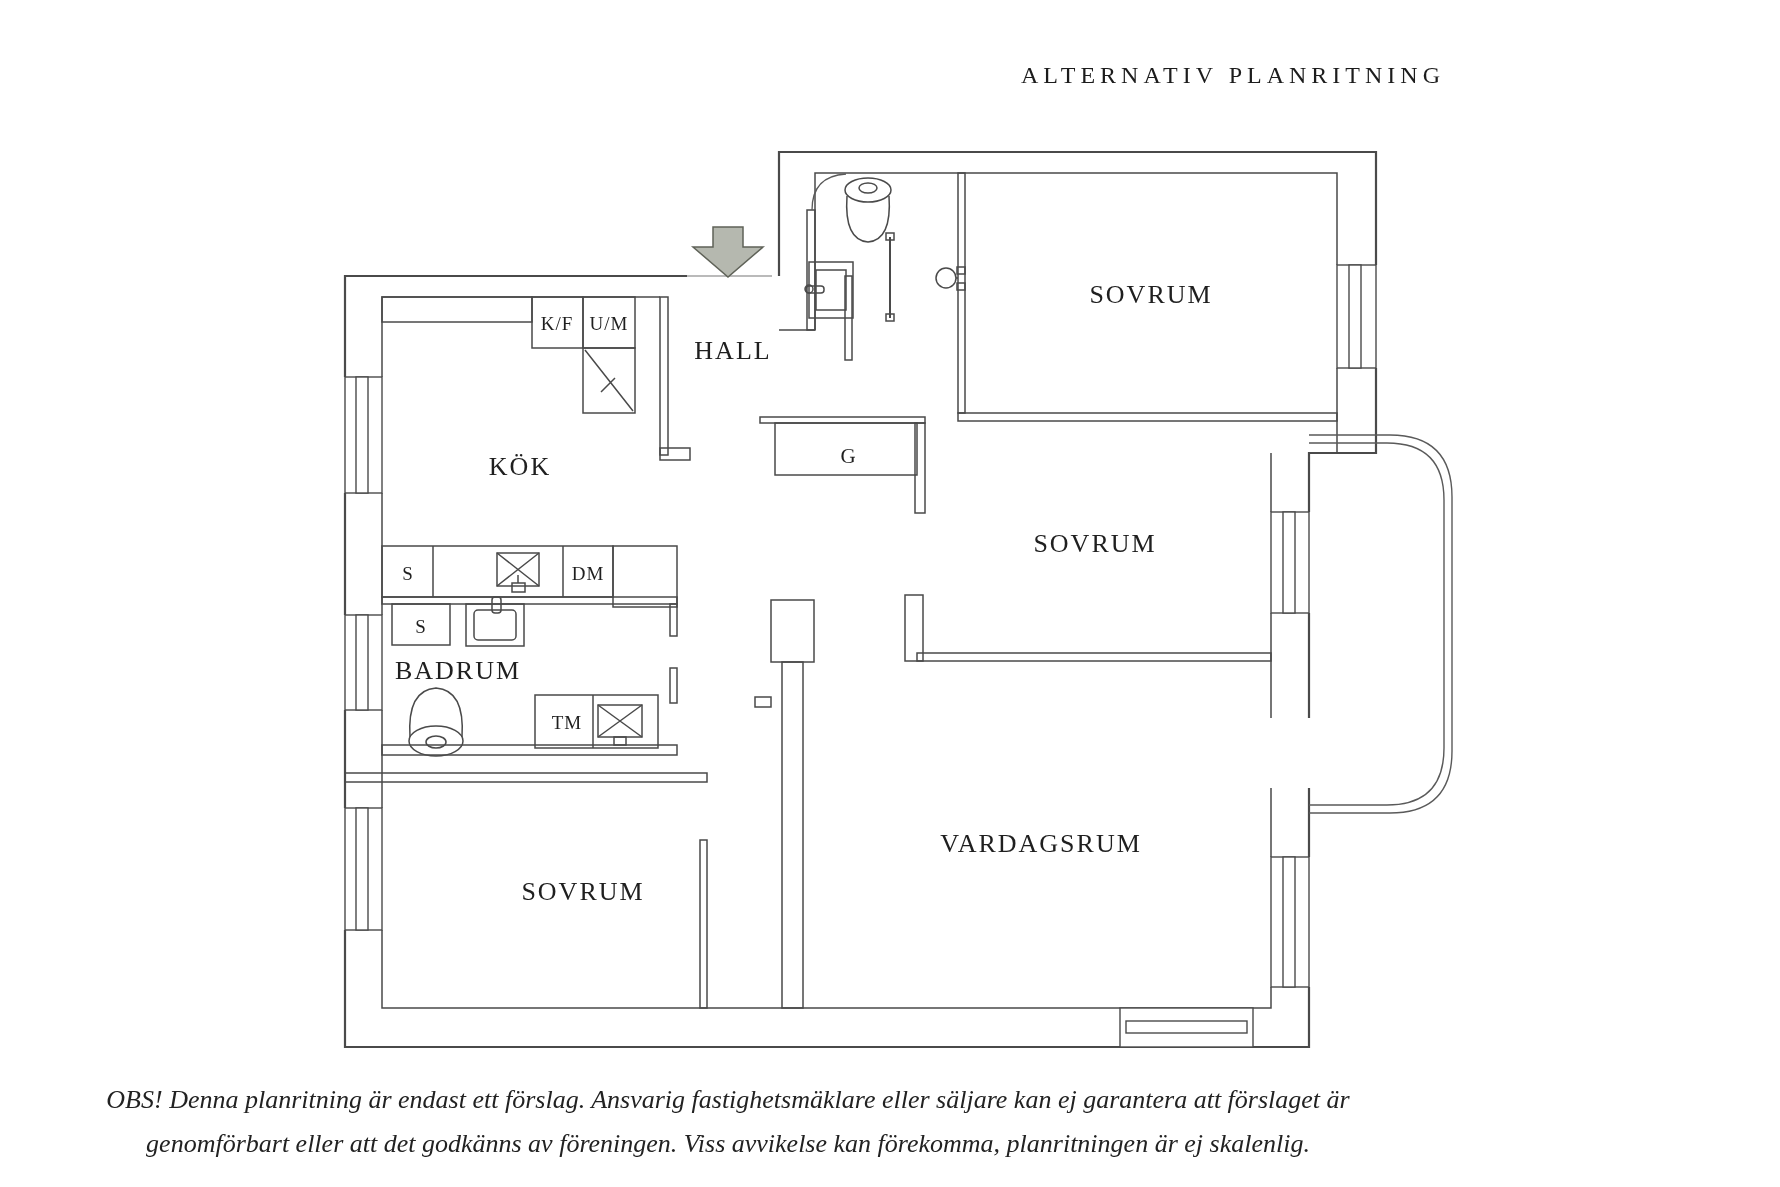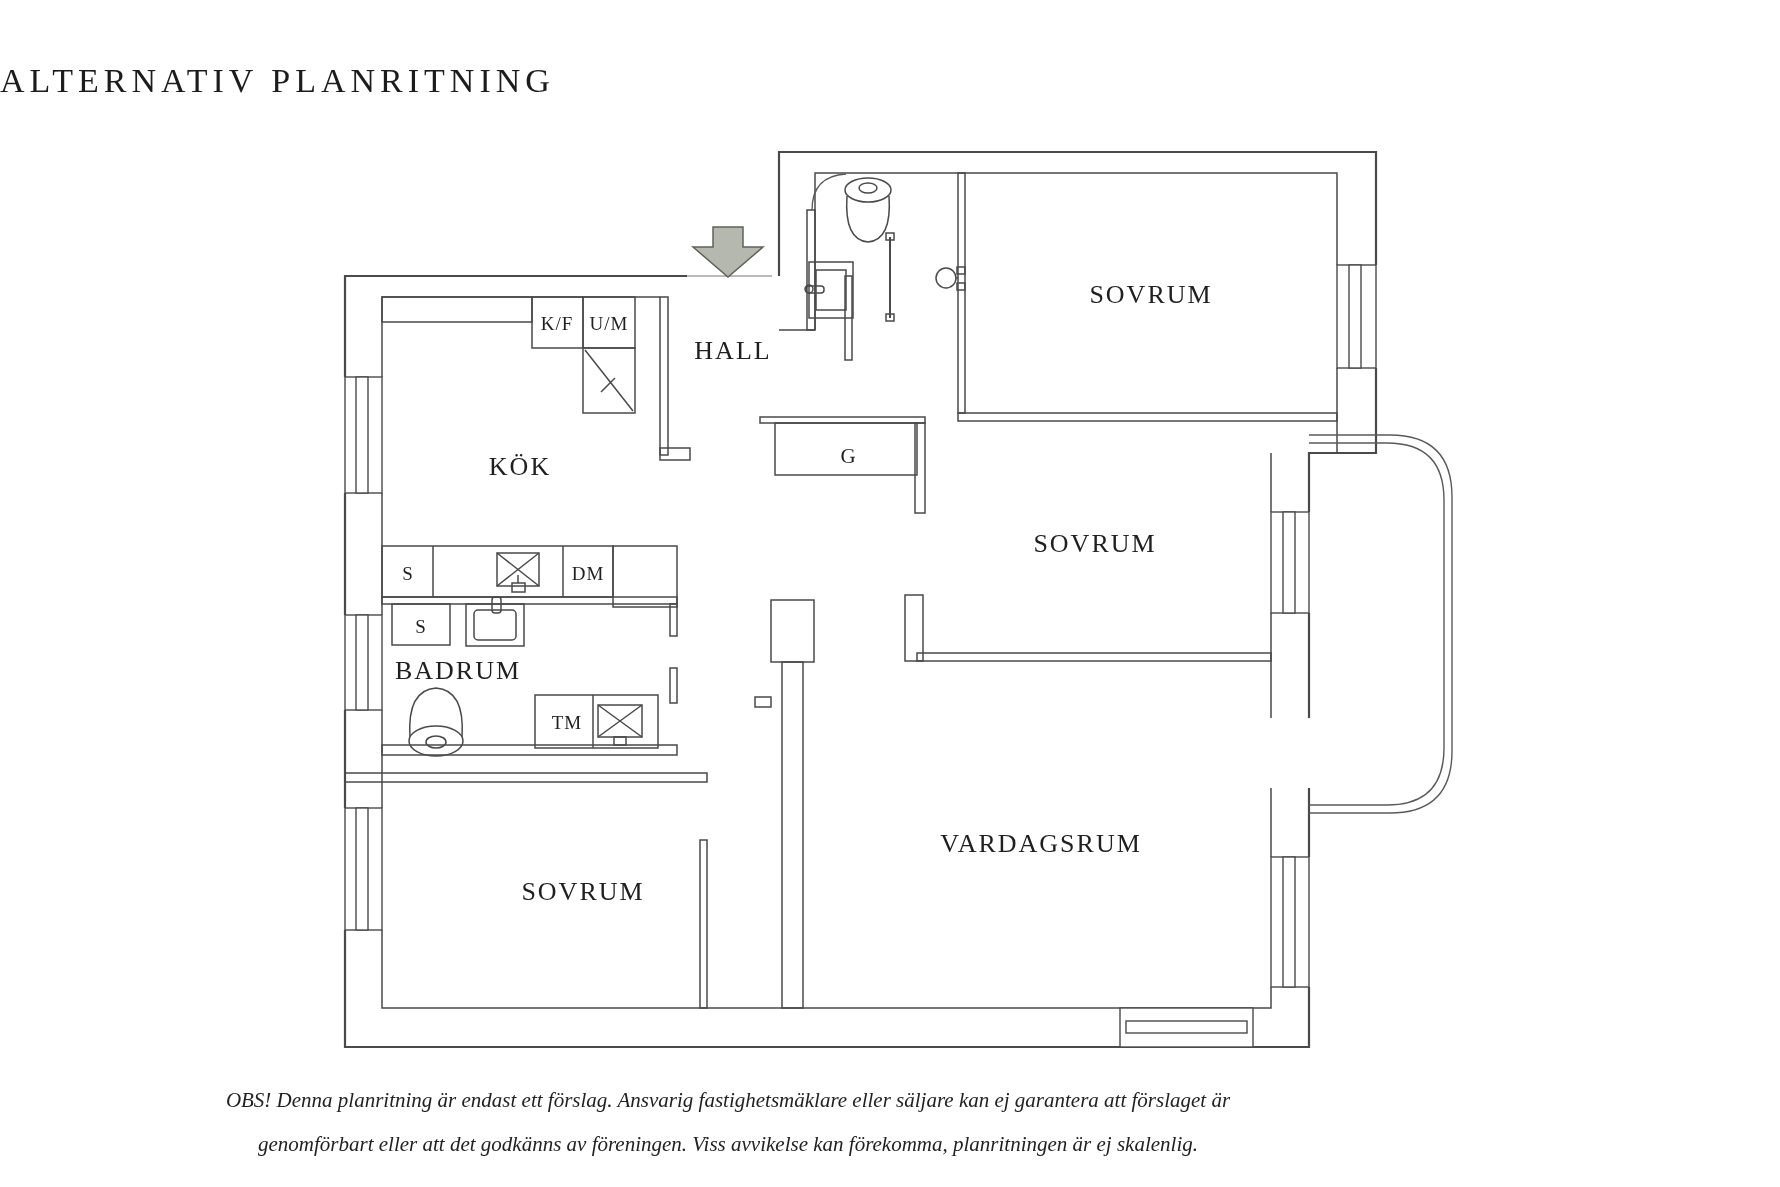--- a/index.html
+++ b/index.html
@@ -5,28 +5,28 @@
   html,body{margin:0;padding:0;background:#ffffff;}
   .canvas{
     position:relative;
     width:1780px;height:1187px;
     background:#ffffff;
     font-family:"Liberation Serif", serif;
     overflow:hidden;
   }
   .plan-title{
     position:absolute;top:62px;left:0;width:1445px;
-    text-align:left;
-    font-size:34px;letter-spacing:5px;
+    text-align:right;
+    font-size:24px;letter-spacing:5px;
     color:#1c1c1c;font-weight:400;
   }
   .disclaimer{
     position:absolute;left:0;width:1456px;
     text-align:center;font-style:italic;
-    font-size:21px;color:#222;line-height:28px;
+    font-size:26px;color:#222;line-height:28px;
   }
   .disclaimer.l1{top:1086px;}
   .disclaimer.l2{top:1114px;margin-top:16px;}
   svg{position:absolute;top:0;left:0;}
   svg text{
     font-family:"Liberation Serif", serif;
     fill:#1f1f1f;
   }
   .room-label{font-size:26px;letter-spacing:2px;}
   .small-label{font-size:19px;letter-spacing:1px;}

